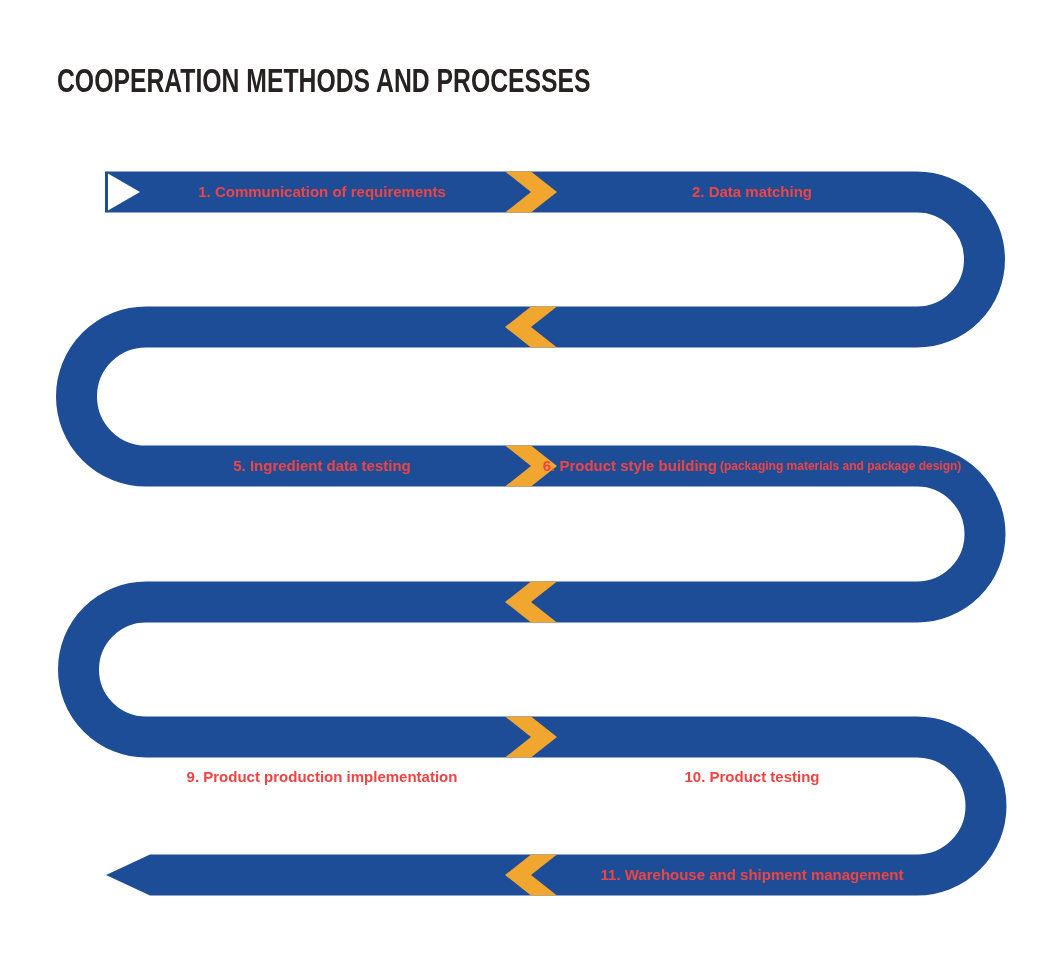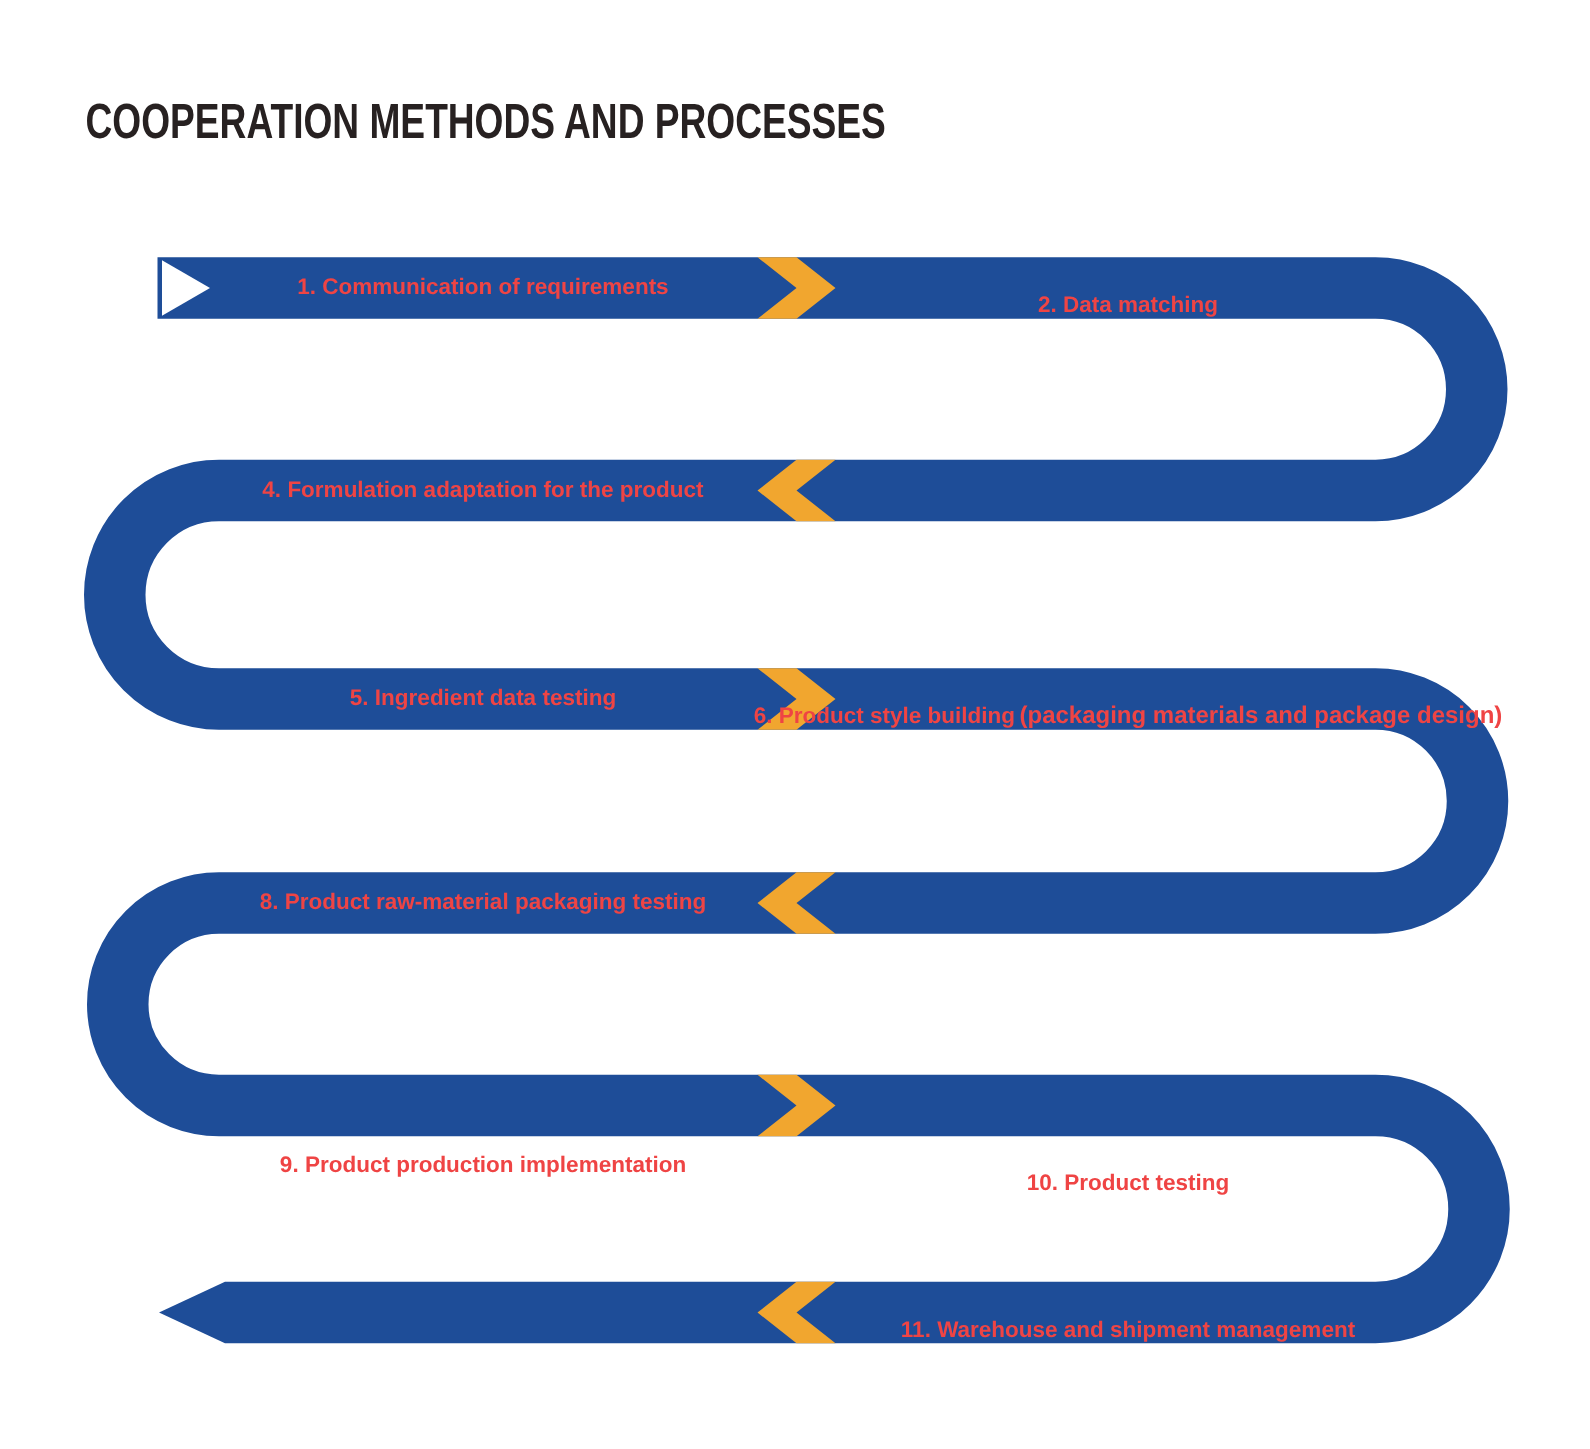--- a/index.html
+++ b/index.html
@@ -12,23 +12,23 @@
     position:absolute;left:57px;top:62px;
     font-size:33px;font-weight:700;color:#272121;
     letter-spacing:0;white-space:pre;
     transform:scaleX(0.75);transform-origin:left center;
   }
   svg.ribbon{position:absolute;left:0;top:0;}
   .lbl{
     position:absolute;height:41px;display:flex;align-items:center;justify-content:center;
     color:#ef4444;font-size:15px;font-weight:700;white-space:pre;line-height:1;
   }
-  .lbl .note{font-size:16px;font-weight:700;margin-left:3px;}
+  .lbl .note{font-size:12px;font-weight:700;margin-left:3px;}
   .col-l{left:140px;width:364px;}
-  .col-r{left:560px;width:384px;margin-top:12px;}
+  .col-r{left:560px;width:384px;}
   .row1{top:171px;}
   .row2{top:306px;}
   .row3{top:445px;}
   .row4{top:581px;}
   .row5{top:756px;}
   .row6{top:854px;}
 </style>
 </head>
 <body>
 
@@ -57,34 +57,28 @@
     <polygon points="557,854.5 531,854.5 505,875 531,895.5 557,895.5 531,875" fill="#F1A62F"></polygon>
   </svg>
 
   <div class="lbl col-l row1">
     <span>1. Communication of requirements</span>
   </div>
   <div class="lbl col-r row1">
     <span>2. Data matching</span>
   </div>
 
-  <div class="lbl col-l row2">
-    <span>4. Formulation adaptation for the product</span>
-  </div>
 
   <div class="lbl col-l row3">
     <span>5. Ingredient data testing</span>
   </div>
   <div class="lbl col-r row3">
     <span>6. Product style building</span><span class="note">(packaging materials and package design)</span>
   </div>
 
-  <div class="lbl col-l row4">
-    <span>8. Product raw-material packaging testing</span>
-  </div>
 
   <div class="lbl col-l row5">
     <span>9. Product production implementation</span>
   </div>
   <div class="lbl col-r row5">
     <span>10. Product testing</span>
   </div>
 
   <div class="lbl col-r row6">
     <span>11. Warehouse and shipment management</span>

